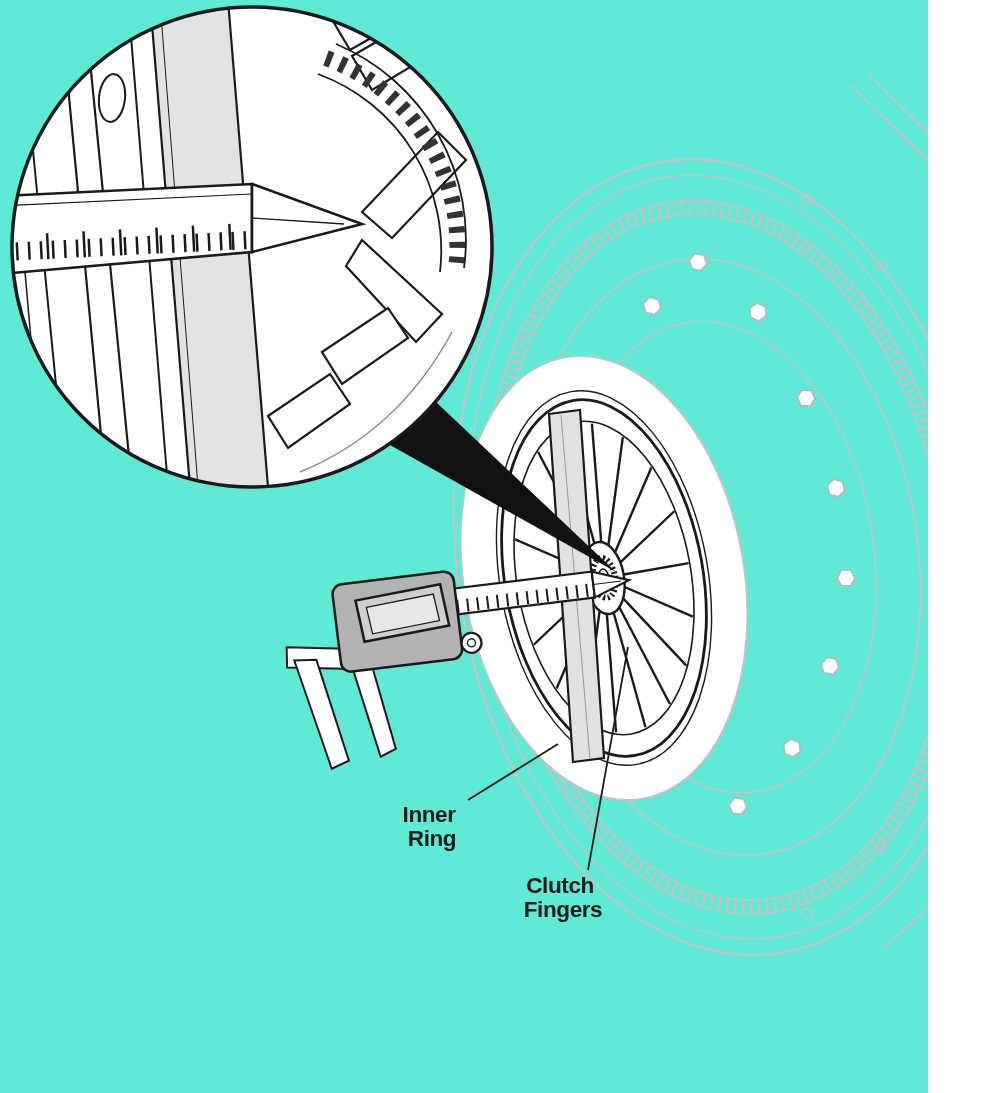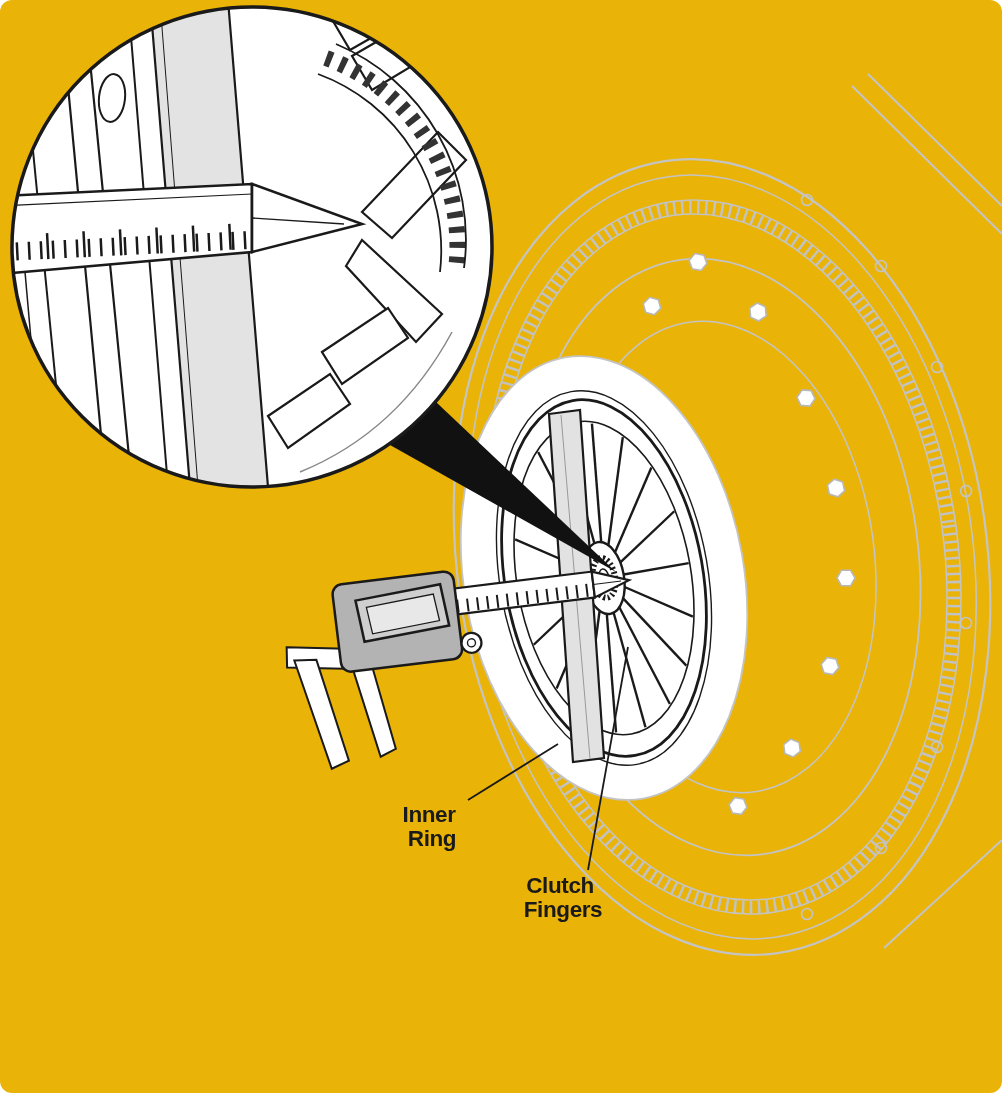--- a/index.html
+++ b/index.html
@@ -1,22 +1,21 @@
 <!DOCTYPE html>
 <html><head>
 <meta charset="utf-8">
 <style>
   html,body{margin:0;padding:0;background:#ffffff;}
   .stage{
     position:relative;
-    width:1002px;height:1093px;
-    background:#eab308;
+    width:928px;height:1093px;
+    background:#5eead4;
     font-family:"Liberation Sans", sans-serif;
     overflow:hidden;
-    border-radius:12px;
   }
   svg{display:block;}
   .label-text{
     font-family:"Liberation Sans", sans-serif;
     font-weight:700;
     font-size:22.5px;
     letter-spacing:-0.4px;
     fill:#1a1a1a;
   }
   #wheelScaled *{ vector-effect: non-scaling-stroke; }

